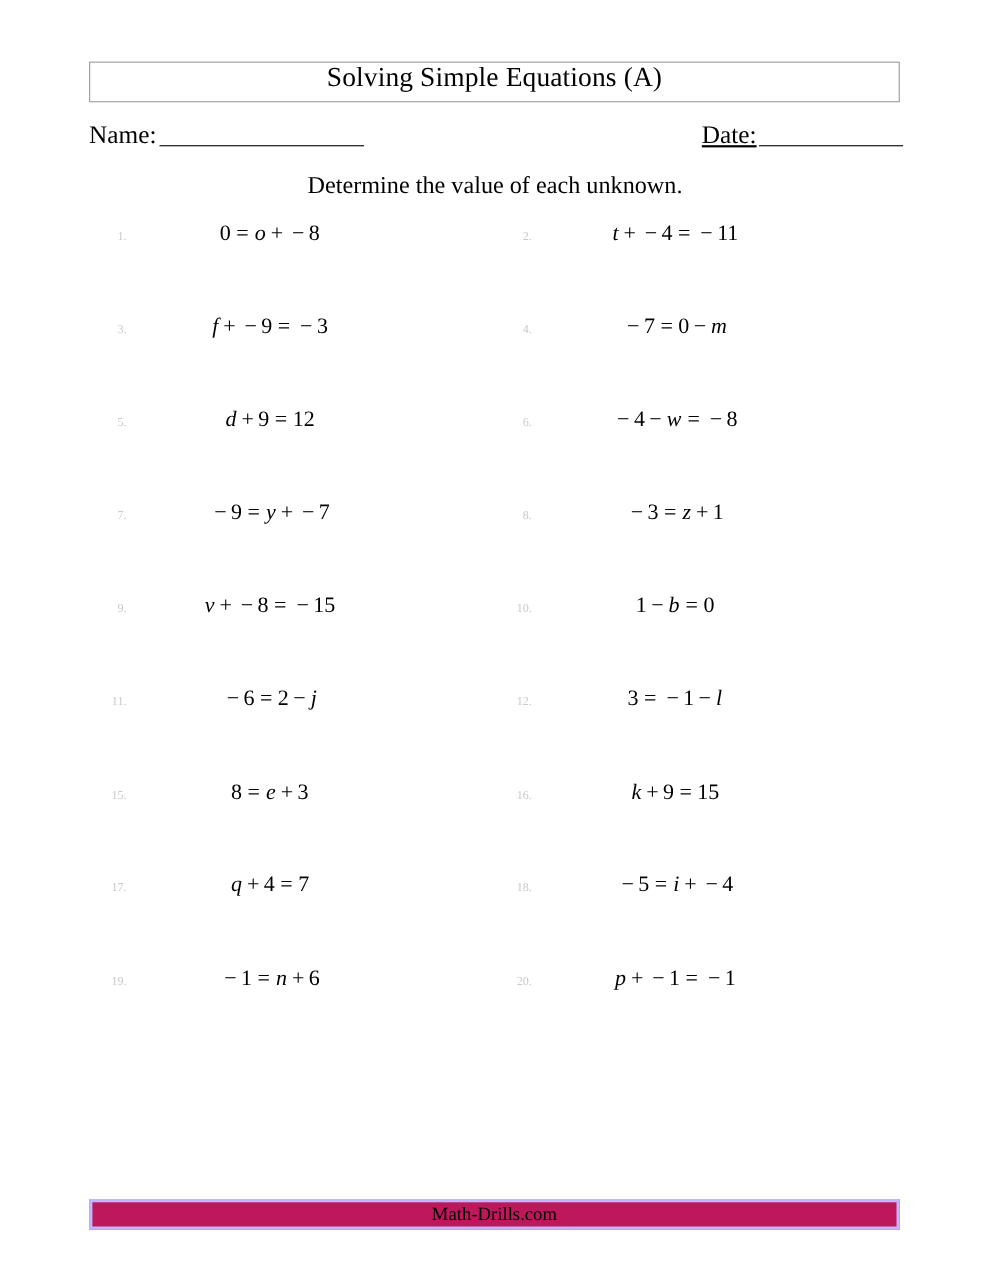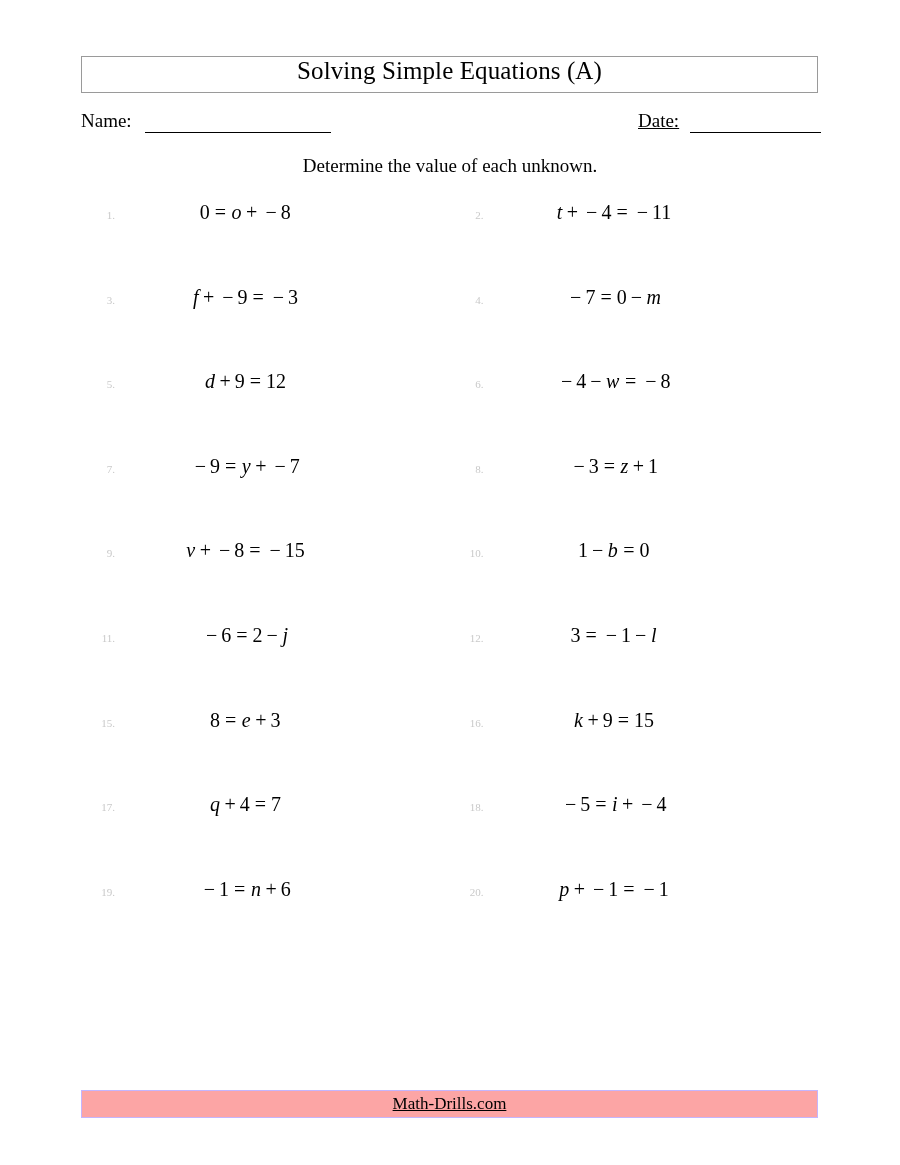--- a/index.html
+++ b/index.html
@@ -44,21 +44,21 @@
   
   .namedate {
     position: absolute;
     left: 81px;
     top: 110px;
     width: 740px;
     height: 28px;
   }
   .nd-label {
     position: absolute;
-    font-size: 19px;
+    font-size: 23px;
     top: 0;
     white-space: nowrap;
   }
   #name-label { left: 0px; }
   #date-label { left: 557px; text-decoration: underline; }
   .nd-rule {
     position: absolute;
     top: 22px;
     height: 0;
     border-bottom: 1.4px solid #000;
@@ -66,21 +66,21 @@
   #name-rule { left: 64px;  width: 186px; }
   #date-rule { left: 609px; width: 131px; }
 
   
   .instruction {
     position: absolute;
     left: 0;
     top: 155px;
     width: 900px;
     text-align: center;
-    font-size: 19px;
+    font-size: 22px;
   }
 
   
   .problems {
     position: absolute;
     left: 81px;
     top: 198px;
     width: 737px;
   }
   .prow {
@@ -128,27 +128,26 @@
     padding: 0 5px;
   }
 
   
   .footer-box {
     position: absolute;
     left: 81px;
     top: 1090px;
     width: 737px;
     height: 28px;
-    border: 1px solid #c4b5fd;
+    border: 3px solid #c4b5fd;
     box-sizing: border-box;
     display: flex;
     align-items: center;
     justify-content: center;
-    background: #fca5a5;
-    text-decoration: underline;
+    background: #be185d;
   }
   .footer-text {
     font-size: 17px;
     white-space: nowrap;
   }
 </style>
 </head>
 <body>
 
 <div id="page">

